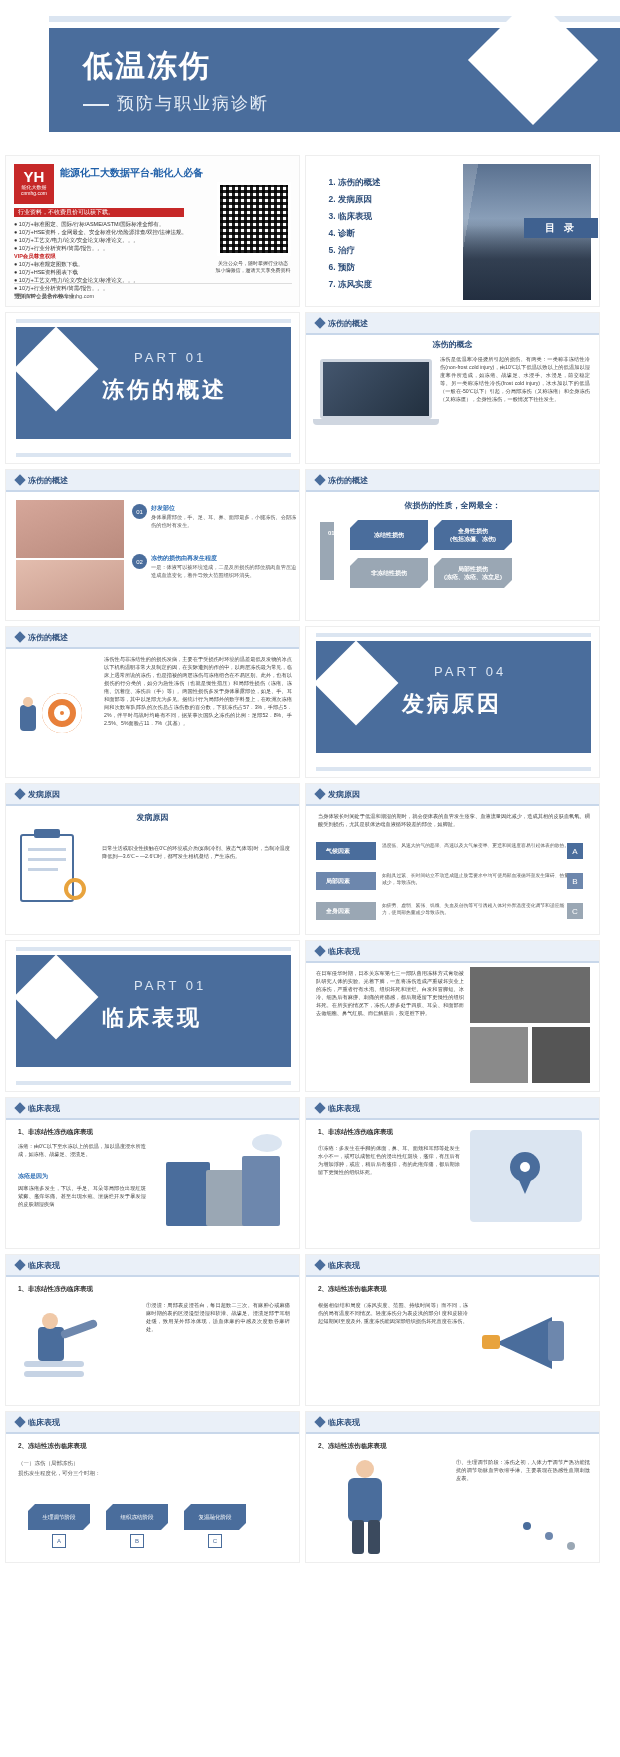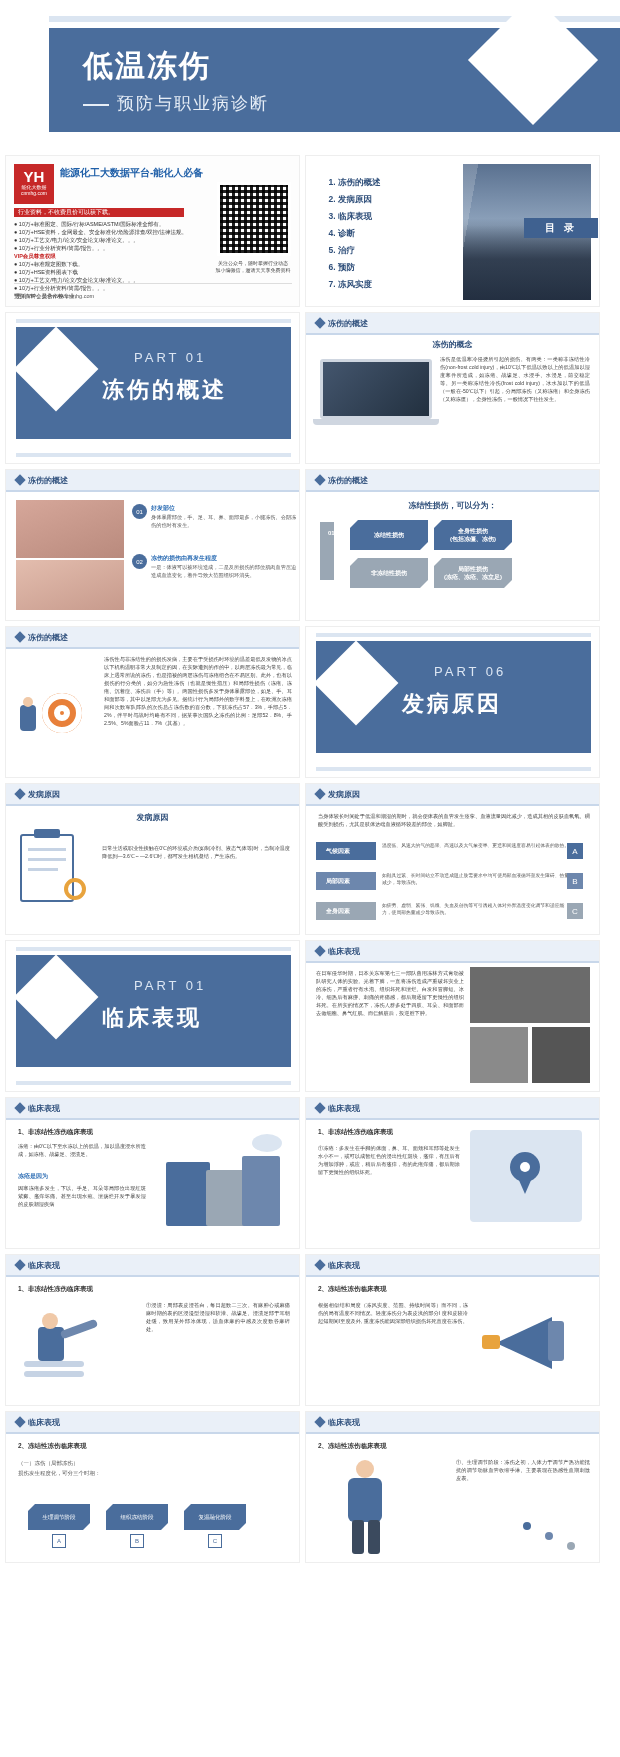--- a/index.html
+++ b/index.html
@@ -284,21 +284,21 @@
           <div style="font-size:5.2px; line-height:8px; color:#555;">一是：体液可以被环境造成，二是及所损伤的部位肌肉血管压迫造成血流变化，着件导致大范围组织环消失。</div>
         </div>
       </div>
     </div>
 
     <div class="slide">
       <div class="sl-head">
         <div class="tag">冻伤的概述</div>
         <div class="line"></div>
       </div>
-      <div class="c-title" style="top:30px;">冻结性损伤，可以分为：</div>
+      <div class="c-title" style="top:30px;">依损伤的性质，全网最全：</div>
 
       <div style="position:absolute; left:14px; top:52px; width:14px; height:58px; background:#9aa7b4;"></div>
 
       <div class="hexrow" style="left:44px; top:50px;">
         <div class="hexbox">
             <b>冻结性损伤</b>
           </div>
         <div class="hexbox">
             <b style="white-space:pre-line;">全身性损伤
 (包括冻僵、冻伤)</b>
@@ -326,21 +326,21 @@
         <div class="circ" style="width:40px;height:40px;background:#e8803a;position:absolute;left:24px;top:8px;box-shadow:inset 0 0 0 6px #fff, inset 0 0 0 12px #e8803a, inset 0 0 0 18px #fff;"></div>
         <div style="width:16px;height:26px;background:#4a6d9c;position:absolute;left:2px;top:20px;border-radius:4px;"></div>
         <div class="circ" style="width:10px;height:10px;background:#f0c9a8;position:absolute;left:5px;top:12px;"></div>
       </div>
     </div>
 
     <div class="slide part">
       <div class="stripe-top"></div>
       <div class="bar"></div>
       <div class="dia"></div>
-      <div class="p-label">PART 06</div>
+      <div class="p-label">PART 04</div>
       <div class="p-title">发病原因</div>
       <div class="stripe-bot"></div>
     </div>
 
     <div class="slide">
       <div class="sl-head">
         <div class="tag">发病原因</div>
         <div class="line"></div>
       </div>
       <div class="c-title" style="top:28px;">发病原因</div>

